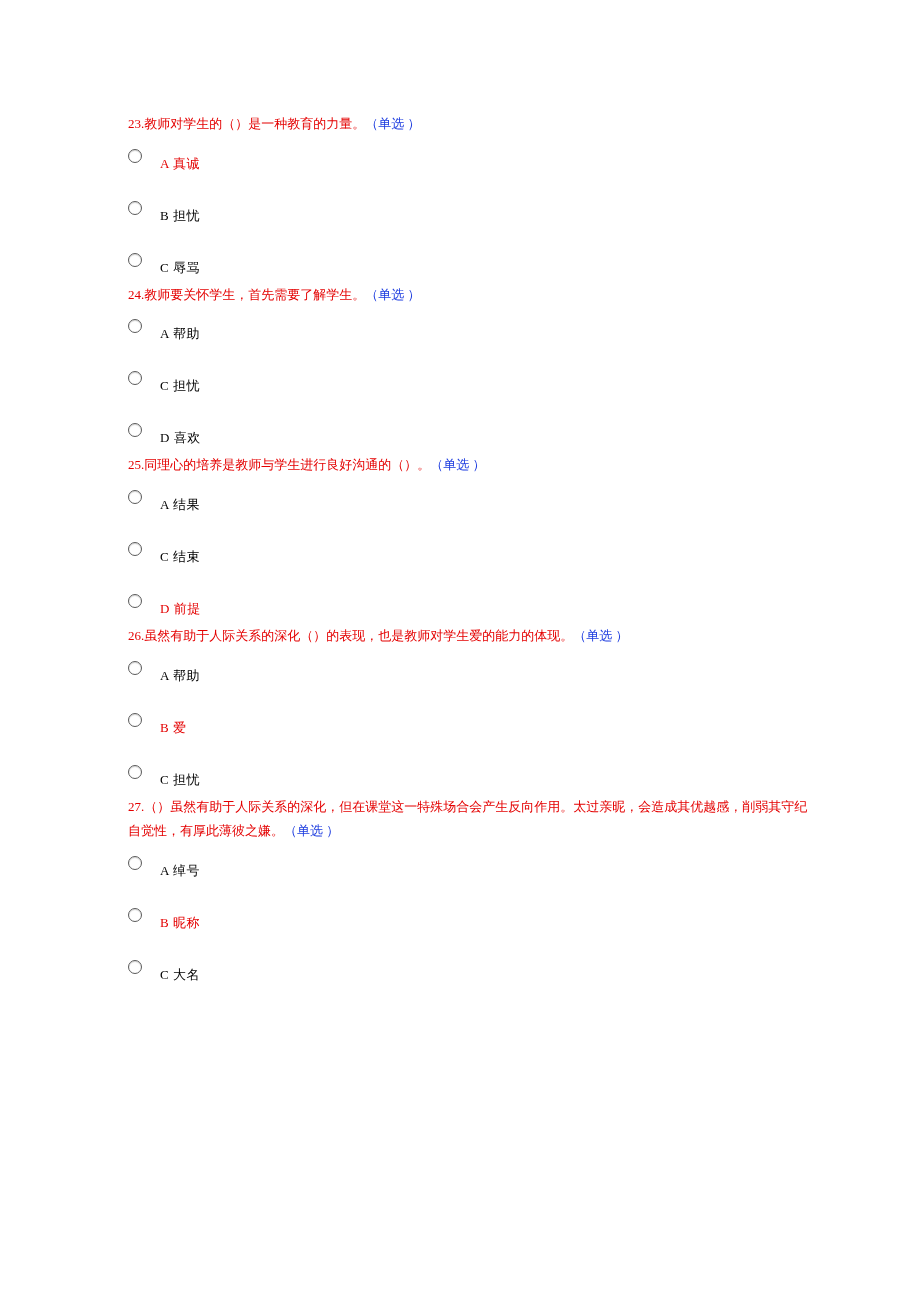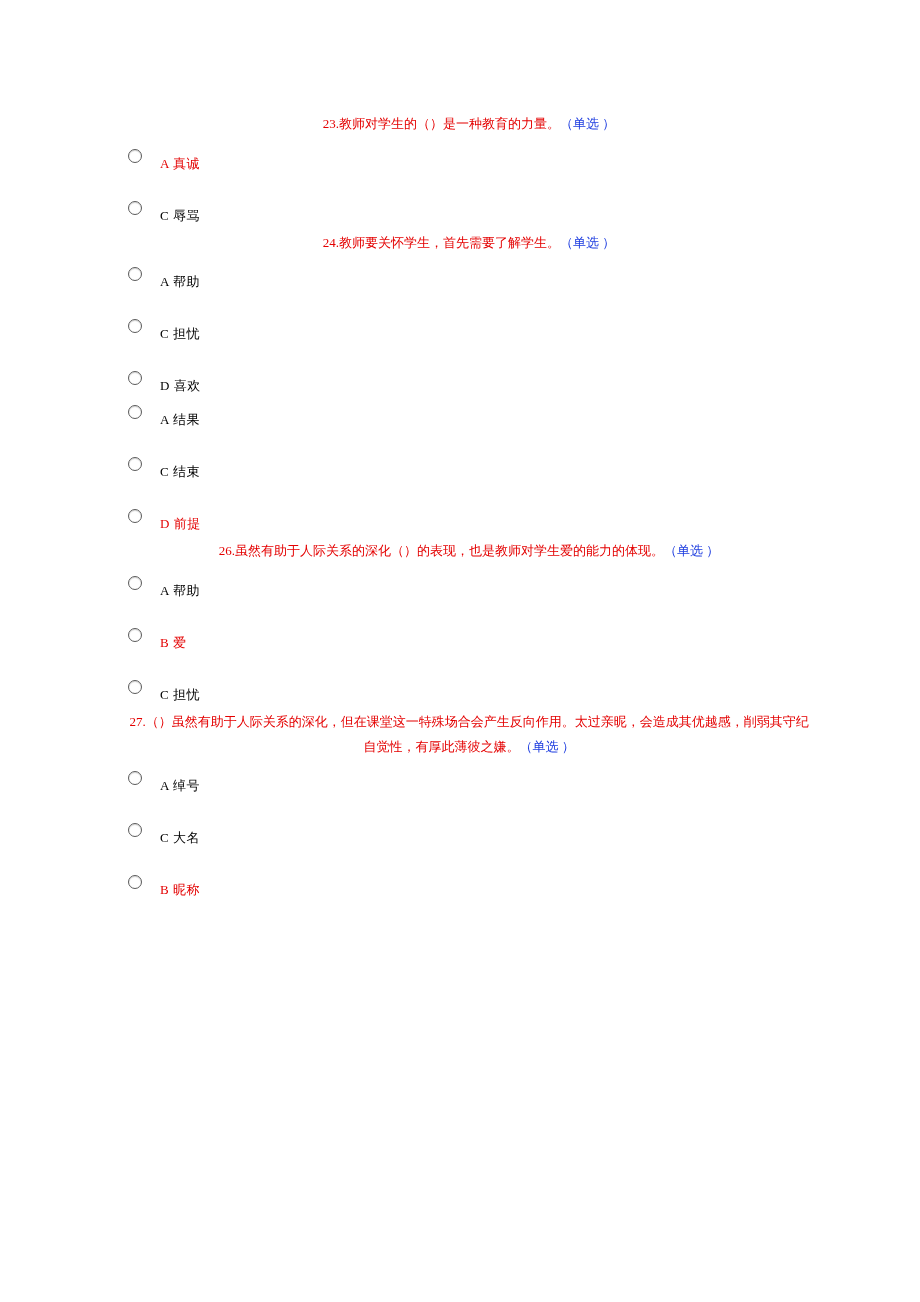--- a/index.html
+++ b/index.html
@@ -11,21 +11,20 @@
     color: #000;
   }
   .page {
     width: 920px;
     min-height: 1302px;
     padding: 112px 110px 40px 128px;
     box-sizing: border-box;
   }
   .question {
     margin-bottom: 2px;
-    text-align: center;
   }
   .q-text {
     line-height: 1.9;
     margin: 0 0 8px 0;
   }
   .q-text .num {
     color: #e40000;
   }
   .q-text .body {
     color: #e40000;
@@ -78,20 +77,24 @@
     <p class="q-text">
       <span class="num">23.</span><span class="body">教师对学生的（）是一种教育的力量。</span><span class="type">（单选 ）</span>
     </p>
     <ul class="options">
       <li class="option">
         <span class="radio"></span>
         <span class="opt-label red"><span>A</span> <span>真诚</span></span>
       </li>
       <li class="option">
         <span class="radio"></span>
+        <span class="opt-label"><span>B</span> <span>担忧</span></span>
+      </li>
+      <li class="option">
+        <span class="radio"></span>
         <span class="opt-label"><span>C</span> <span>辱骂</span></span>
       </li>
     </ul>
   </div>
 
   <div class="question">
     <p class="q-text">
       <span class="num">24.</span><span class="body">教师要关怀学生，首先需要了解学生。</span><span class="type">（单选 ）</span>
     </p>
     <ul class="options">
@@ -104,20 +107,23 @@
         <span class="opt-label"><span>C</span> <span>担忧</span></span>
       </li>
       <li class="option">
         <span class="radio"></span>
         <span class="opt-label"><span>D</span> <span>喜欢</span></span>
       </li>
     </ul>
   </div>
 
   <div class="question">
+    <p class="q-text">
+      <span class="num">25.</span><span class="body">同理心的培养是教师与学生进行良好沟通的（）。</span><span class="type">（单选 ）</span>
+    </p>
     <ul class="options">
       <li class="option">
         <span class="radio"></span>
         <span class="opt-label"><span>A</span> <span>结果</span></span>
       </li>
       <li class="option">
         <span class="radio"></span>
         <span class="opt-label"><span>C</span> <span>结束</span></span>
       </li>
       <li class="option">
@@ -151,22 +157,22 @@
     <p class="q-text">
       <span class="num">27.</span><span class="body">（）虽然有助于人际关系的深化，但在课堂这一特殊场合会产生反向作用。太过亲昵，会造成其优越感，削弱其守纪自觉性，有厚此薄彼之嫌。</span><span class="type">（单选 ）</span>
     </p>
     <ul class="options">
       <li class="option">
         <span class="radio"></span>
         <span class="opt-label"><span>A</span> <span>绰号</span></span>
       </li>
       <li class="option">
         <span class="radio"></span>
-        <span class="opt-label"><span>C</span> <span>大名</span></span>
+        <span class="opt-label red"><span>B</span> <span>昵称</span></span>
       </li>
       <li class="option">
         <span class="radio"></span>
-        <span class="opt-label red"><span>B</span> <span>昵称</span></span>
+        <span class="opt-label"><span>C</span> <span>大名</span></span>
       </li>
     </ul>
   </div>
 
 </div>
 
 </body></html>

